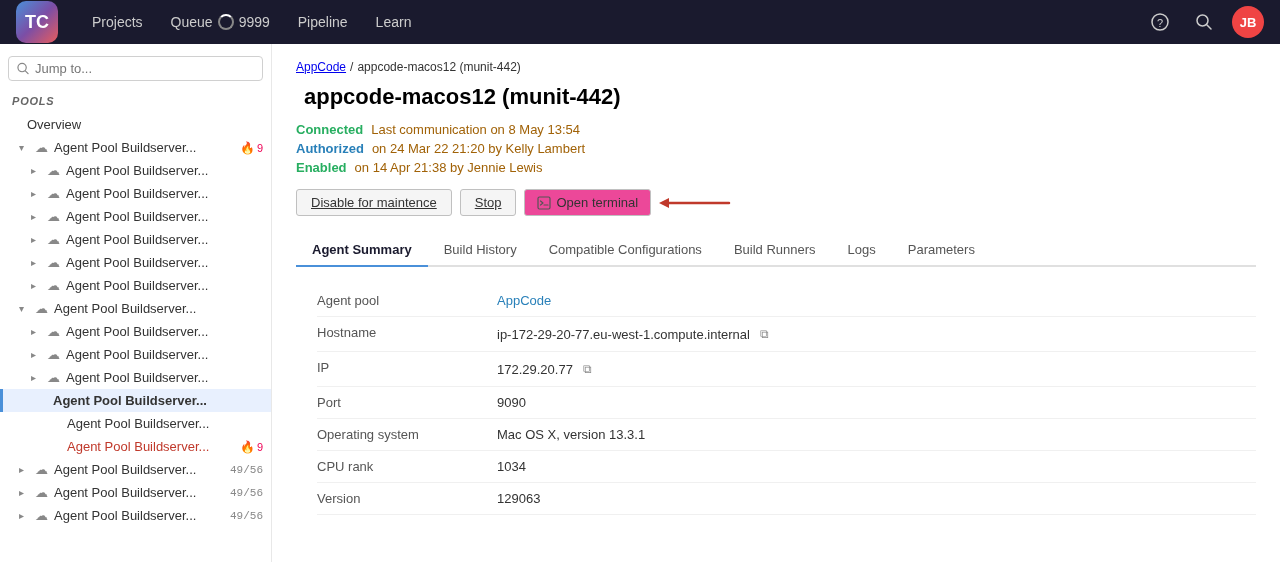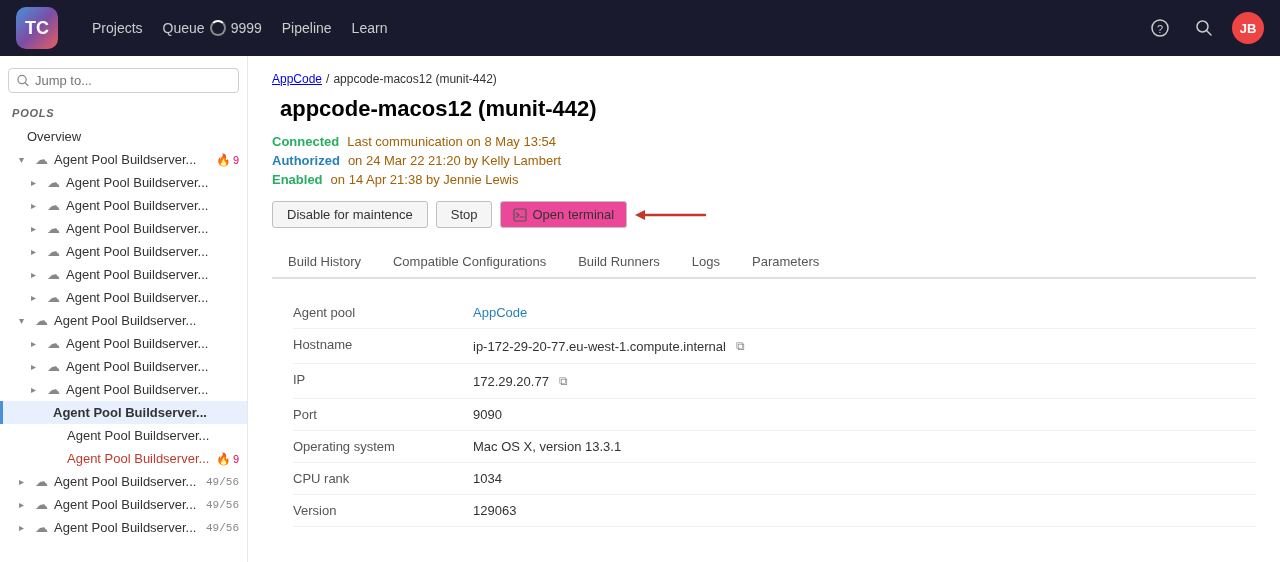--- a/index.html
+++ b/index.html
@@ -3,34 +3,34 @@
   <meta charset="utf-8">
   <style>
     * { box-sizing: border-box; margin: 0; padding: 0; }
     body { font-family: -apple-system, BlinkMacSystemFont, 'Segoe UI', sans-serif; font-size: 13px; background: #fff; display: flex; flex-direction: column; height: 562px; overflow: hidden; }
 
     
     .topnav {
       background: #1a1a2e;
       display: flex;
       align-items: center;
-      height: 56px;
+      height: 44px;
       padding: 0 16px;
       gap: 24px;
       flex-shrink: 0;
     }
     .logo {
       width: 42px; height: 42px;
       background: linear-gradient(135deg, #4a90d9 0%, #7b4ea6 50%, #e85d5d 100%);
       border-radius: 10px;
       display: flex; align-items: center; justify-content: center;
       font-weight: 900; font-size: 18px; color: #fff;
       flex-shrink: 0;
     }
-    .nav-links { display: flex; align-items: center; }
+    .nav-links { display: flex; align-items: center; gap: 8px; }
     .nav-link {
       color: #ccc;
       padding: 6px 10px;
       border-radius: 4px;
       cursor: pointer;
       font-size: 14px;
       text-decoration: none;
     }
     .queue-badge {
       display: flex; align-items: center; gap: 5px;
@@ -58,21 +58,21 @@
       color: #fff; font-size: 13px; font-weight: 700;
       display: flex; align-items: center; justify-content: center;
       cursor: pointer;
     }
 
     
     .main { display: flex; flex: 1; overflow: hidden; }
 
     
     .sidebar {
-      width: 248px;
+      width: 272px;
       background: #fff;
       border-right: 1px solid #e8e8e8;
       overflow-y: auto;
       flex-shrink: 0;
       padding-top: 8px;
     }
     .search-box {
       margin: 4px 8px 10px;
       display: flex; align-items: center;
       border: 1px solid #d0d0d0;
@@ -135,20 +135,21 @@
       margin: 14px 0 18px;
     }
     .btn {
       border: 1px solid #c0c0c0;
       background: #f5f5f5;
       padding: 5px 14px;
       border-radius: 3px;
       cursor: pointer;
       font-size: 13px;
       color: #333;
+      text-decoration: underline;
     }
     .btn-terminal {
       display: flex; align-items: center; gap: 5px;
       border: 1px solid #c0c0c0;
       background: #ec4899;
       padding: 5px 12px;
       border-radius: 3px;
       cursor: pointer;
       font-size: 13px;
       color: #333;
@@ -375,20 +376,21 @@
 
       <div class="arrow-indicator">
         <svg width="80" height="20" viewBox="0 0 80 20">
           <line x1="70" y1="10" x2="5" y2="10" stroke="#c0392b" stroke-width="2.5" stroke-linecap="round"></line>
           <polygon points="10,5 0,10 10,15" fill="#c0392b"></polygon>
         </svg>
       </div>
     </div>
 
     <div class="tabs">
+      <div class="tab active">Agent Summary</div>
       <div class="tab">Build History</div>
       <div class="tab">Compatible Configurations</div>
       <div class="tab">Build Runners</div>
       <div class="tab">Logs</div>
       <div class="tab">Parameters</div>
     </div>
 
     <div class="info-table">
       <div class="info-row">
         <div class="info-label">Agent pool</div>

